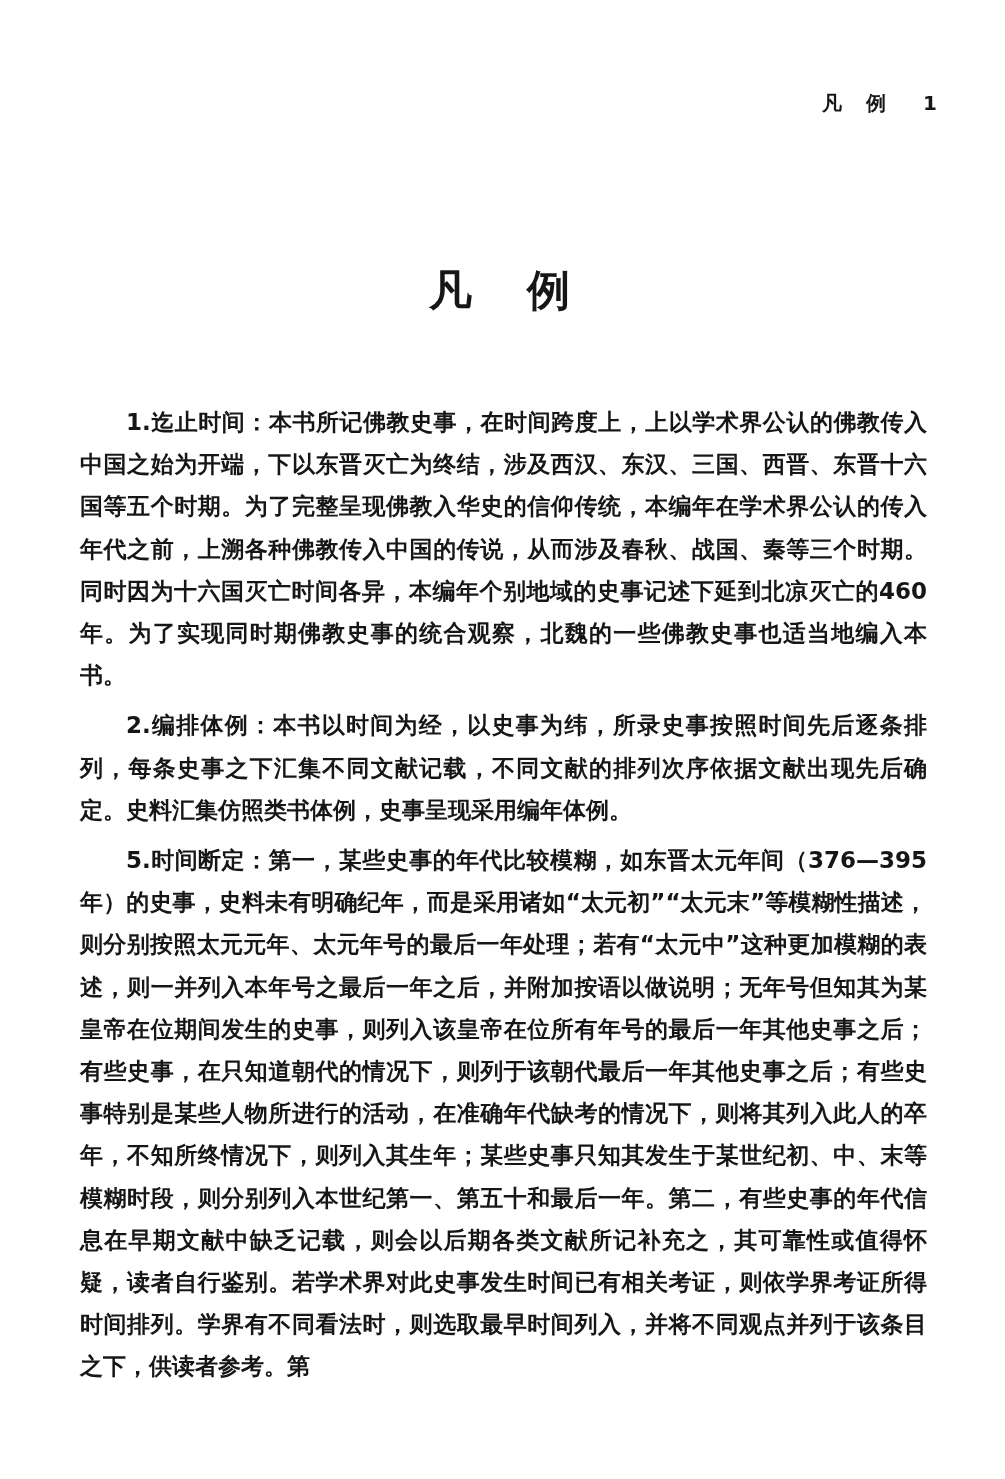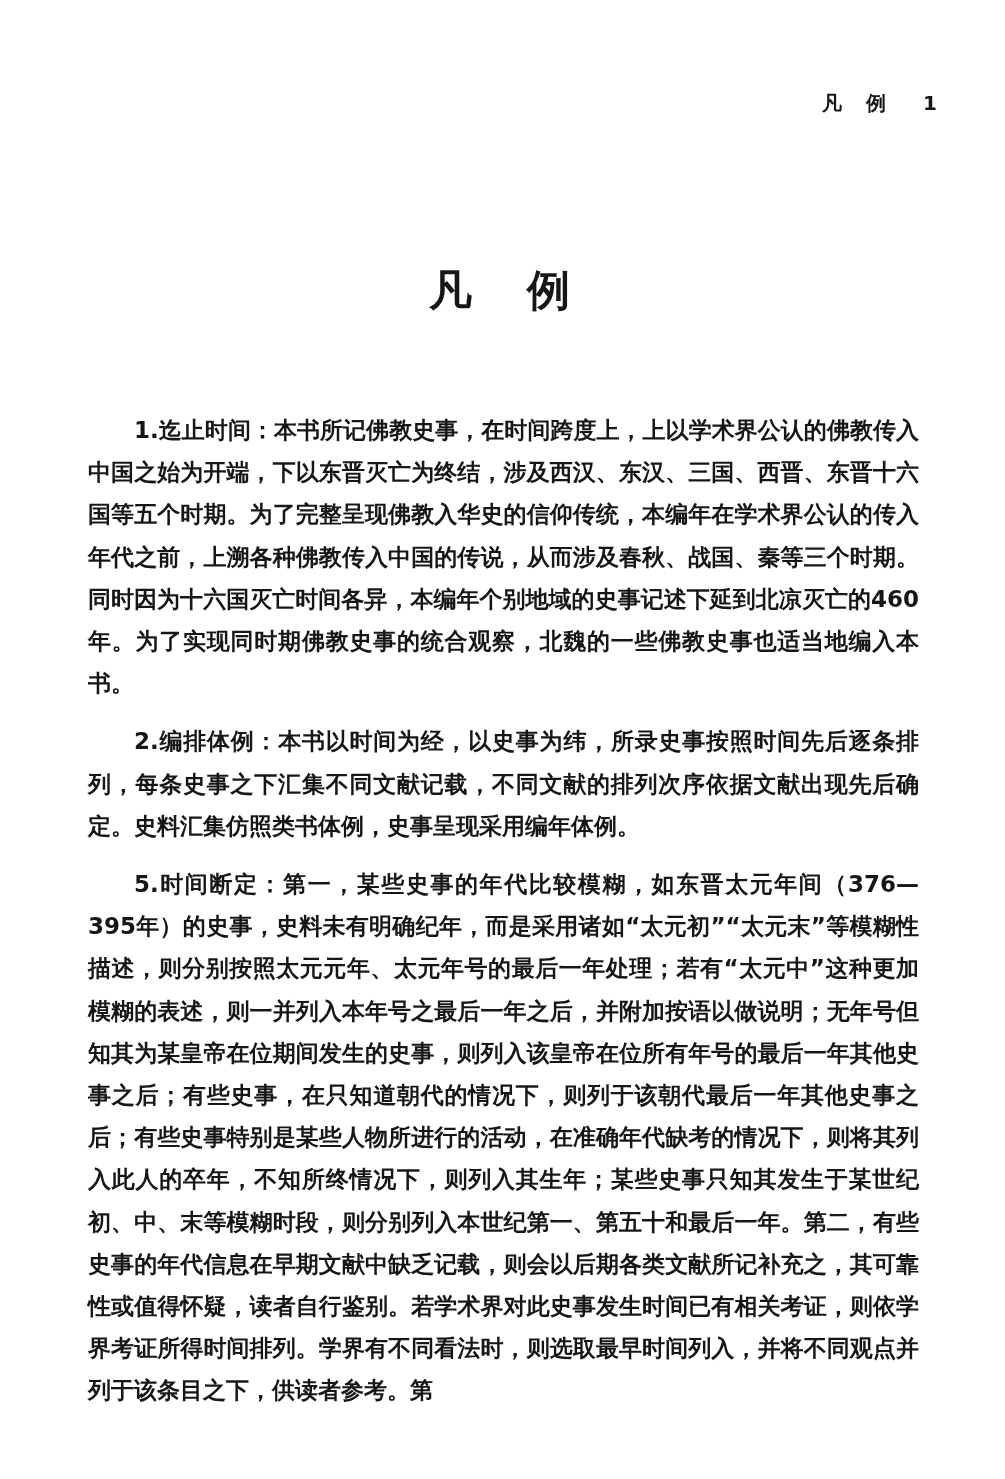--- a/index.html
+++ b/index.html
@@ -47,21 +47,21 @@
     position: absolute;
     top: 393px;
     left: 72px;
     width: 863px;
     font-size: 23px;
     line-height: 42.2px;
     font-weight: 600;
     text-align: justify;
   }
   .body-text p {
-    margin: 16px;
+    margin: 8px;
     padding: 0;
     text-indent: 2em;
   }
 </style>
 </head>
 <body>
 
 <div class="page">
 
   <header class="running-head">

